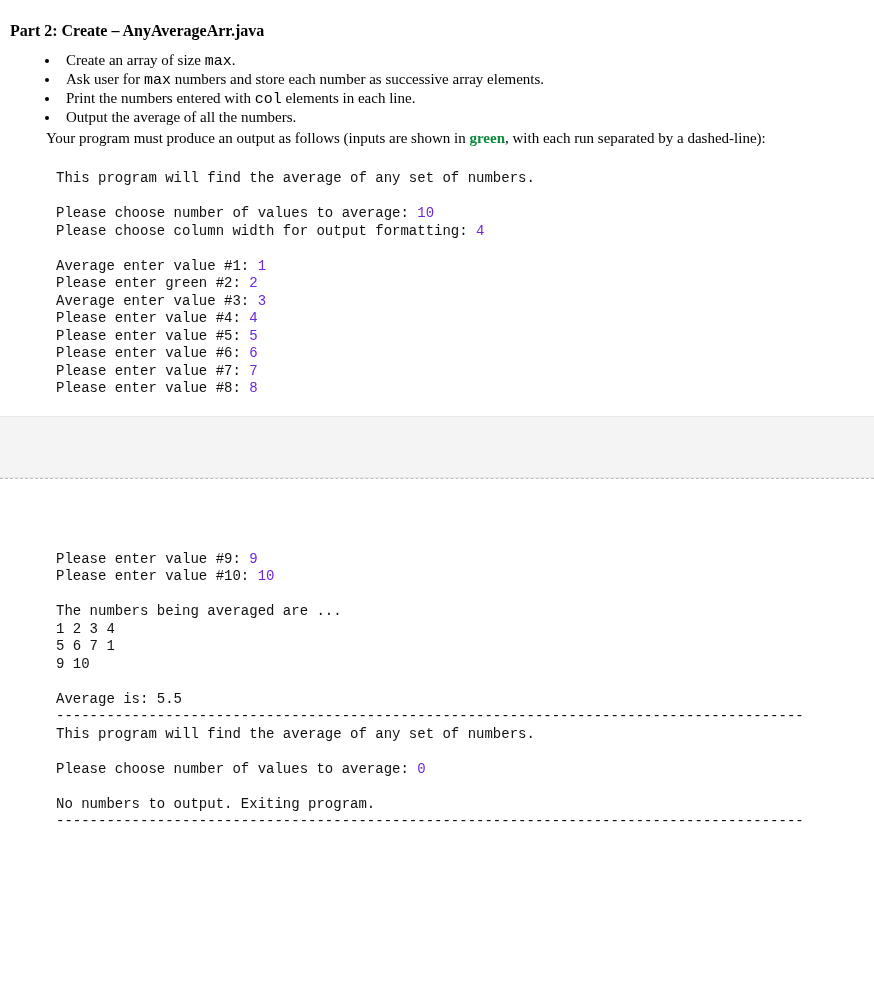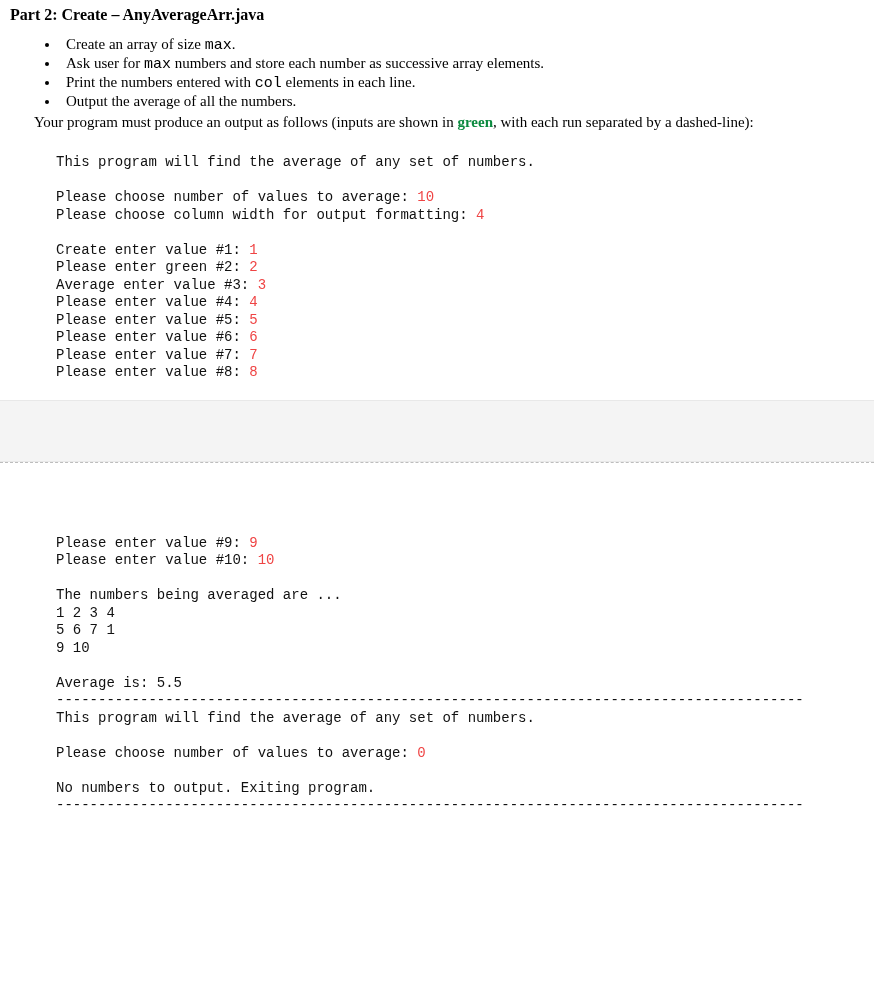--- a/index.html
+++ b/index.html
@@ -11,47 +11,47 @@
       color: #000;
       background: #fff;
       width: 874px;
     }
     .doc-section {
       padding: 4px 10px 12px 10px;
     }
     .heading {
       font-weight: bold;
       font-size: 16px;
-      margin: 2px 0 4px 0;
+      margin: 18px 0 4px 0;
     }
     .intro {
       margin-left: 26px;
       margin-bottom: 2px;
     }
     .mono { font-family: 'Courier New', monospace; }
     ul.bullets {
       margin: 12px 0 2px 28px;
       padding-left: 22px;
     }
     ul.bullets li { margin: 0 0 1px 0; padding-left: 6px; }
     .outro {
-      margin-left: 24px;
+      margin-left: 36px;
       margin-top: 2px;
       line-height: 1.35;
     }
     .green { color: #0b8a3f; font-weight: bold; }
     .code-block {
       font-family: 'Courier New', monospace;
       font-size: 14px;
       white-space: pre;
       padding: 10px 0 18px 56px;
       line-height: 1.25;
       color: #111;
     }
-    .input-val { color: #ef4444; }
+    .input-val { color: #6d28d9; }
     .gap-band {
       background: #f4f4f4;
       height: 62px;
       width: 100%;
       border-top: 1px solid #e8e8e8;
       border-bottom: 1px solid #e8e8e8;
       position: relative;
     }
     .dashed-divider {
       border: none;
@@ -87,21 +87,21 @@
   <div class="outro">
     <span>Your program must produce an output as follows (inputs are shown in </span><span class="green">green</span><span>, with each run separated by a dashed-line):</span>
   </div>
 </div>
 
 <div class="code-block"><span>This program will find the average of any set of numbers.</span>
 
 <span>Please choose number of values to average: </span><span class="input-val">10</span>
 <span>Please choose column width for output formatting: </span><span class="input-val">4</span>
 
-<span>Create enter value #1: </span><span class="input-val">1</span>
+<span>Average enter value #1: </span><span class="input-val">1</span>
 <span>Please enter green #2: </span><span class="input-val">2</span>
 <span>Average enter value #3: </span><span class="input-val">3</span>
 <span>Please enter value #4: </span><span class="input-val">4</span>
 <span>Please enter value #5: </span><span class="input-val">5</span>
 <span>Please enter value #6: </span><span class="input-val">6</span>
 <span>Please enter value #7: </span><span class="input-val">7</span>
 <span>Please enter value #8: </span><span class="input-val">8</span></div>
 
 <div class="gap-band"></div>
 <hr class="dashed-divider">

